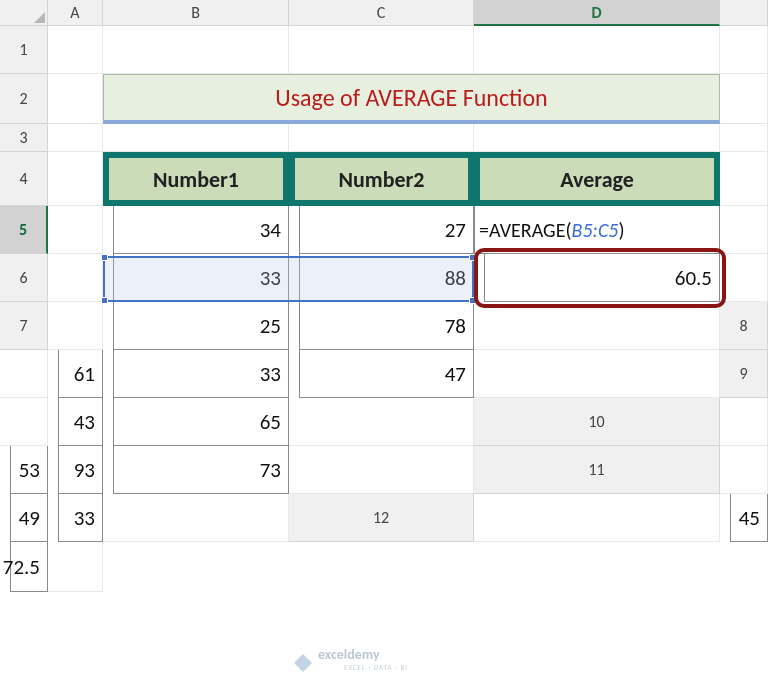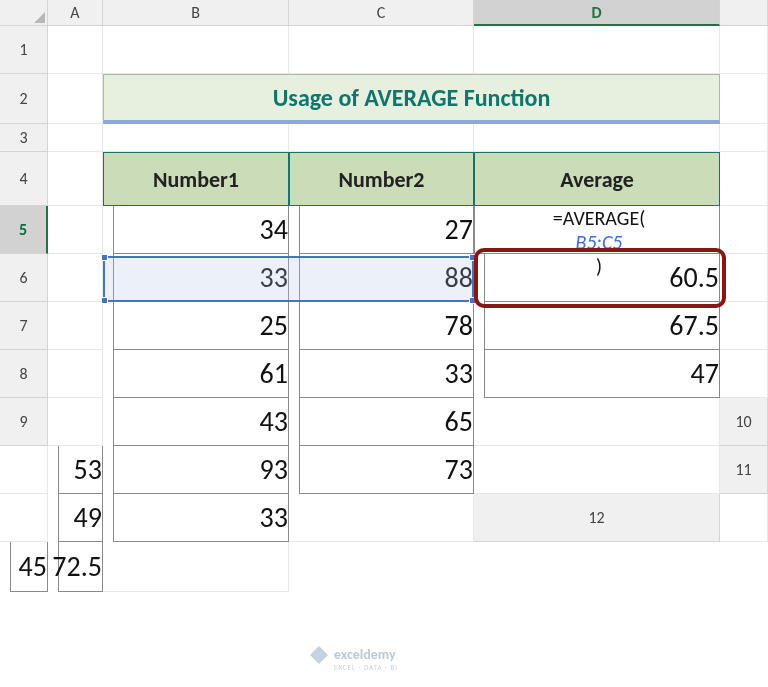--- a/index.html
+++ b/index.html
@@ -77,54 +77,53 @@
   .title-cell {
     grid-column: 3 / span 3;
     grid-row: 3;
     background: #e7efdf;
     border: 1px solid #aeb8a8;
     border-bottom: 4px solid #8ba9d8;
     display: flex;
     align-items: center;
     justify-content: center;
     font-size: 24px;
-    font-weight: 700;
-    color: #0f766e;
+    font-weight: 400;
+    color: #b91c1c;
   }
   .table-header {
     background: #cbdcb9;
-    border: 1px solid #0f766e;
+    border: 6px solid #0f766e;
     font-size: 22px;
     font-weight: 700;
     color: #222;
     display: flex;
     align-items: center;
     justify-content: center;
   }
   .data-cell {
     border: 1px solid #8a8a8a;
     border-top: none;
     display: flex;
     align-items: center;
     justify-content: flex-end;
-    padding-right: 0;
-    font-size: 28px;
+    padding-right: 7px;
+    font-size: 21px;
     color: #111;
     margin-left: 10px;
   }
   .formula-cell {
     border: 1px solid #8a8a8a;
     border-top: none;
     display: flex;
     align-items: center;
     justify-content: flex-start;
     font-size: 20px;
     padding-left: 4px;
     position: relative;
-    flex-direction: column;
   }
   .formula-cell .txt { color: #111; }
   .formula-cell .ref { color: #3b6fd7; font-style: italic; }
   .selection-range {
     position: absolute;
     border: 2px solid #4472c4;
     background: rgba(180,198,231,0.25);
     pointer-events: none;
     z-index: 3;
   }
@@ -140,35 +139,35 @@
   .selection-range .br { bottom: -4px; right: -4px; }
   .highlight-box {
     position: absolute;
     border: 4px solid #8a1613;
     border-radius: 10px;
     pointer-events: none;
     z-index: 5;
   }
   .watermark {
     position: absolute;
-    left: 310px;
+    left: 294px;
     top: 646px;
     display: flex;
-    align-items: flex-start;
+    align-items: flex-end;
     gap: 6px;
     opacity: 0.5;
     z-index: 2;
   }
   .watermark .logo {
     width: 18px; height: 18px;
     background: #89a9c8;
     clip-path: polygon(50% 0, 100% 50%, 50% 100%, 0 50%);
   }
   .watermark .wm-text { font-size: 14px; color: #7893ad; font-weight: 600; }
-  .watermark .wm-sub { font-size: 7px; color: #8aa2b8; letter-spacing: 1px; }
+  .watermark .wm-sub { font-size: 7px; color: #8aa2b8; letter-spacing: 1px; margin-left: 26px; }
 </style>
 </head>
 <body>
 
 <div class="grid">
 
   <div class="corner"></div>
   <div class="col-header">A</div>
   <div class="col-header">B</div>
   <div class="col-header">C</div>
@@ -216,21 +215,20 @@
   <div class="cell"></div>
   <div class="data-cell">33</div>
   <div class="data-cell">88</div>
   <div class="data-cell">60.5</div>
   <div class="cell"></div>
 
   <div class="row-header">7</div>
   <div class="cell"></div>
   <div class="data-cell">25</div>
   <div class="data-cell">78</div>
-  <div class="data-cell">67.5</div>
   <div class="cell"></div>
 
   <div class="row-header">8</div>
   <div class="cell"></div>
   <div class="data-cell">61</div>
   <div class="data-cell">33</div>
   <div class="data-cell">47</div>
   <div class="cell"></div>
 
   <div class="row-header">9</div>

